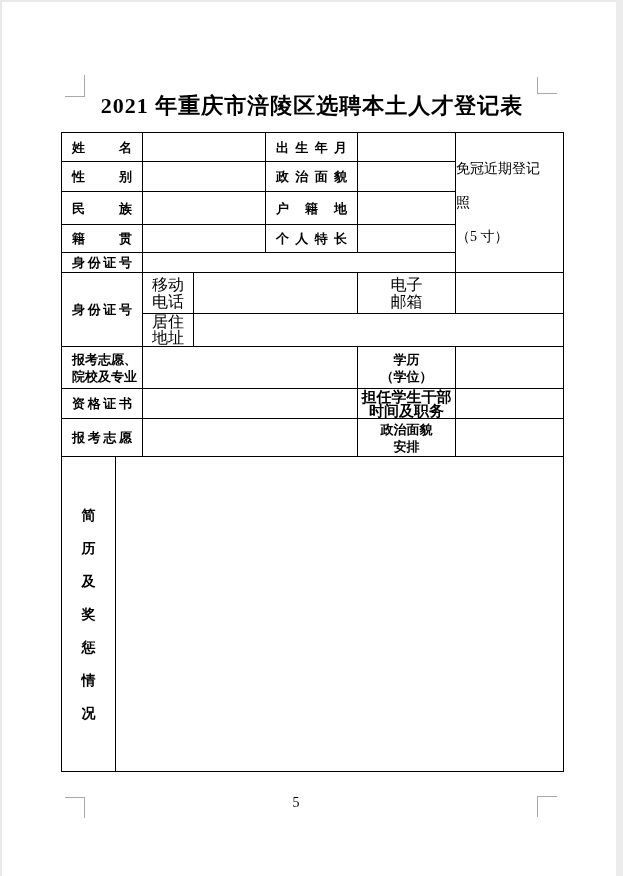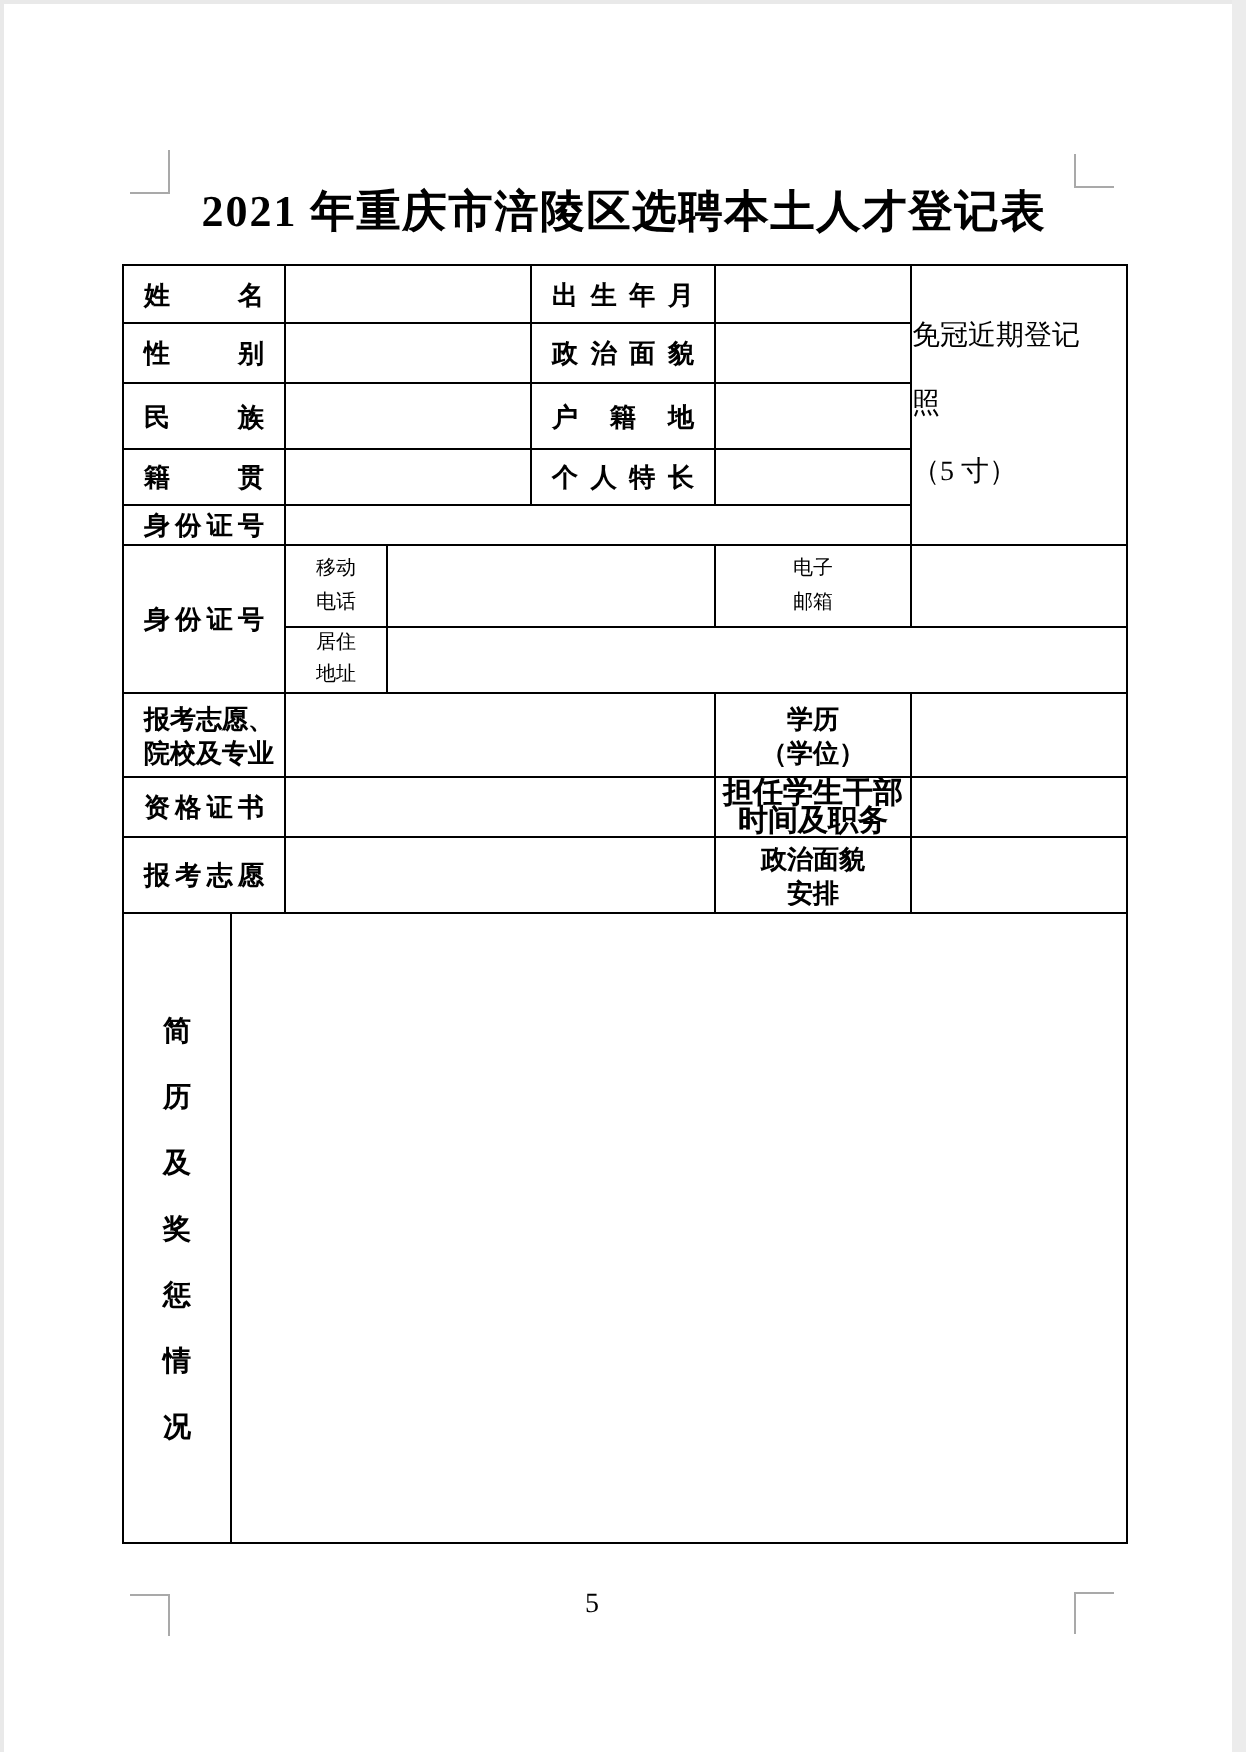--- a/index.html
+++ b/index.html
@@ -23,21 +23,21 @@
   }
   table.form{
     position:absolute;left:61px;top:132px;width:502px;
     border-collapse:collapse;table-layout:fixed;
   }
   table.form td{border:1.5px solid #000;padding:0;vertical-align:middle;overflow:hidden;}
   .lab{font-size:13px;font-weight:bold;font-family:Liberation Sans, sans-serif;}
   .lab .line{margin:0 10px;white-space:nowrap;line-height:17px;}
   .dist .line{text-align:justify;text-align-last:justify;}
   .ctr .line{text-align:center;margin:0 2px;}
-  .kai{font-family:"Liberation Serif",serif;font-weight:normal;font-size:10px;}
+  .kai{font-family:"Liberation Serif",serif;font-weight:normal;font-size:16px;}
   .kai .line{line-height:17px;}
   .addr .line{line-height:16px;}
   .small{font-size:15px;}
   .small .line{line-height:14px;}
   .photo{font-family:"Liberation Serif",serif;font-size:14px;}
   .photo .line{line-height:34px;white-space:nowrap;}
   .resume div{text-align:center;line-height:33px;font-size:14px;font-weight:bold;}
   .pagenum{
     position:absolute;left:281px;top:795px;width:30px;text-align:center;
     font-family:"Liberation Serif",serif;font-size:14px;

